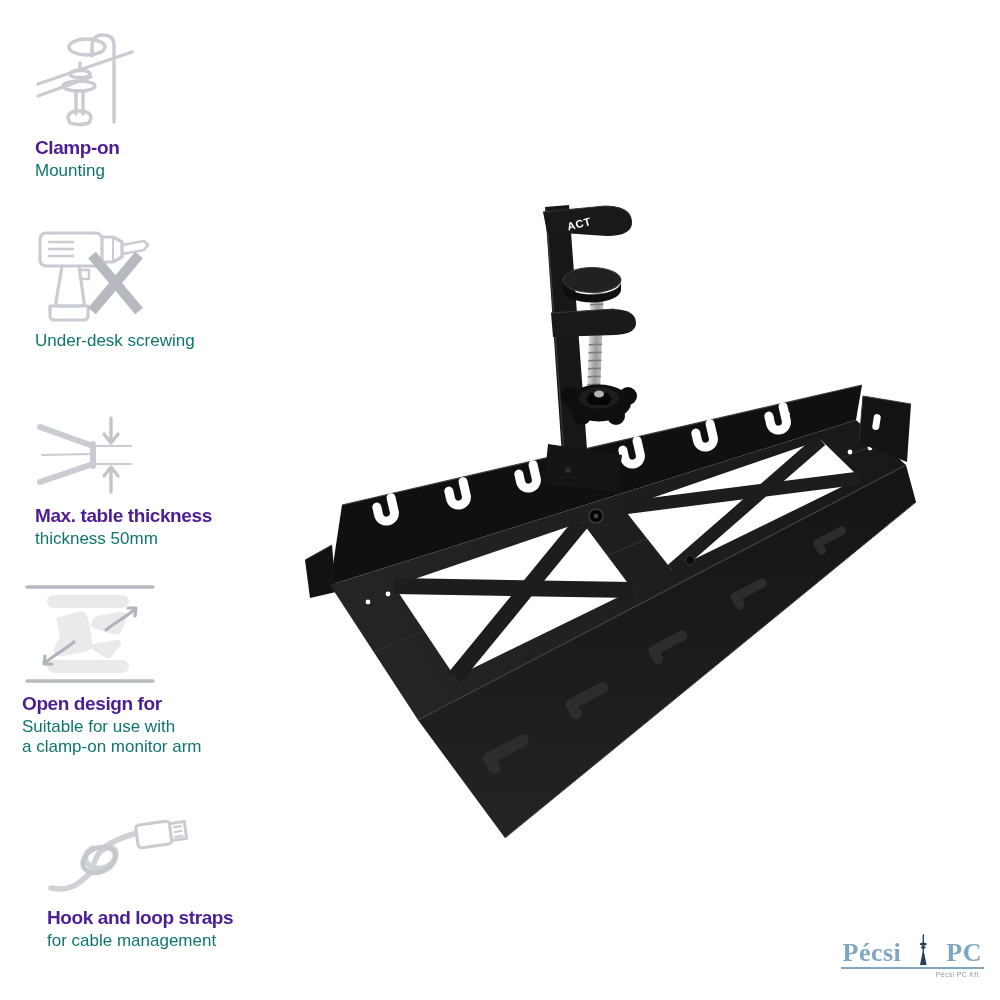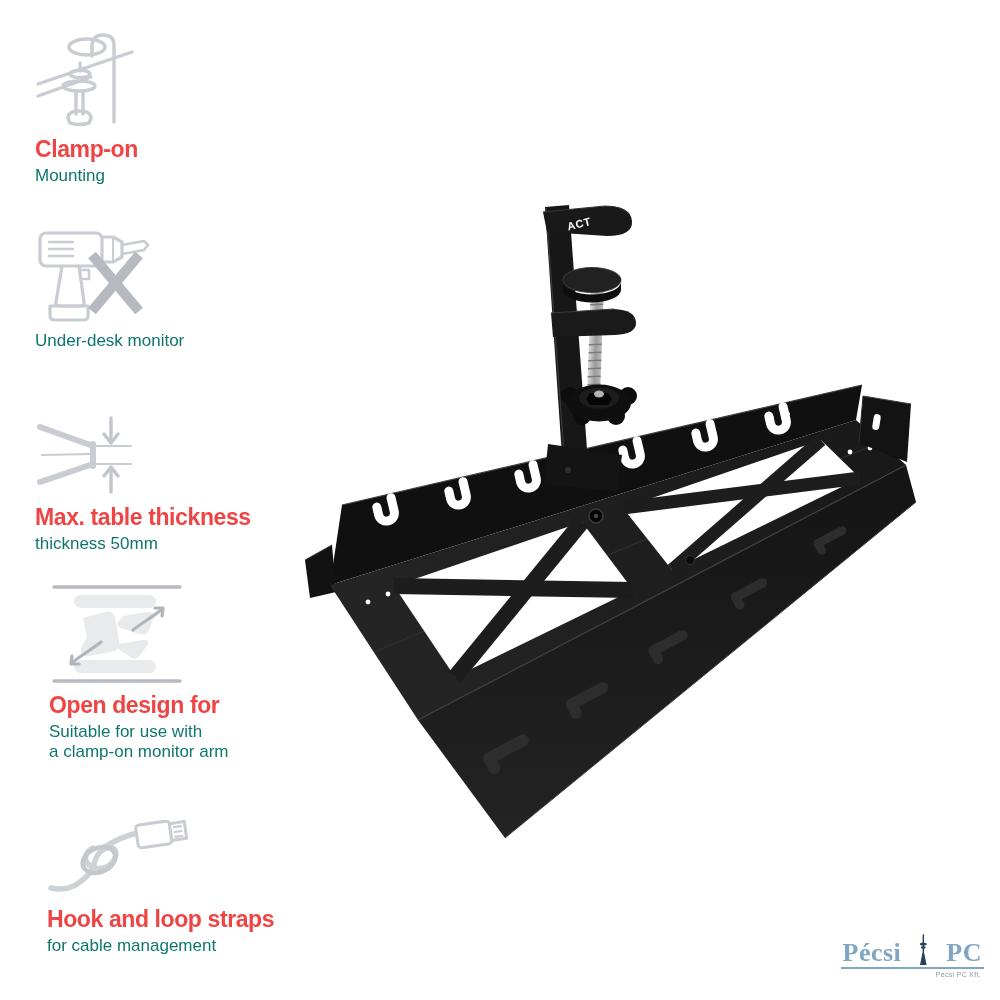--- a/index.html
+++ b/index.html
@@ -4,32 +4,32 @@
 <style>
   html,body{margin:0;padding:0;}
   body{
     width:1000px;height:1000px;position:relative;overflow:hidden;
     background:#ffffff;
     font-family:"Liberation Sans", sans-serif;
   }
   .feature{position:absolute;width:330px;}
   .feature .icon{display:block;margin-bottom:7px;}
   .feature .title{
-    font-weight:bold;font-size:23px;line-height:1.12;
-    color:#ef4444;letter-spacing:-0.4px;
+    font-weight:bold;font-size:19px;line-height:1.12;
+    color:#4c1d95;letter-spacing:-0.4px;
   }
   .feature .title span{display:block;}
   .feature .sub{
     font-size:17px;line-height:1.18;color:#0f766e;margin-top:3px;
   }
   .feature .sub span{display:block;}
   #f1{left:35px;top:30px;}
   #f2{left:35px;top:218px;}
   #f3{left:35px;top:406px;}
-  #f4{left:49px;top:582px;}
+  #f4{left:22px;top:582px;}
   #f5{left:47px;top:820px;}
   #product-svg{position:absolute;left:0;top:0;width:1000px;height:1000px;}
   .watermark{
     position:absolute;right:16px;bottom:22px;text-align:right;
   }
   .wm-row{
     display:inline-flex;align-items:flex-end;gap:17px;
     border-bottom:2px solid #7fa6c3;padding:0 2px 1px 2px;
   }
   .wm-word{
@@ -199,21 +199,21 @@
     <path d="M87,27 L109,23 M87,36 L109,32 M109,23 L113,27 L109,32" stroke-width="2.6"></path>
     <path d="M27,48 L21,84 Q20,88 25,88 H45 Q50,88 49,84 L44,48"></path>
     <path d="M15,88 H53 V98 Q53,102 48,102 H20 Q15,102 15,98 Z"></path>
     <path d="M44,52 H54 V61 H46" stroke-width="2.6"></path>
     <g stroke="#b6b9c0" stroke-width="10" stroke-linecap="butt">
       <line x1="57" y1="37" x2="104" y2="93"></line>
       <line x1="104" y1="37" x2="57" y2="93"></line>
     </g>
   </svg>
   <div class="sub">
-    <span>Under-desk monitor</span>
+    <span>Under-desk screwing</span>
     <span></span>
   </div>
 </div>
 
 <div class="feature" id="f3">
   <svg class="icon" width="104" height="92" viewBox="0 0 104 92" fill="none" stroke="#c9ccd2" stroke-linecap="round" stroke-linejoin="round">
     <path d="M5,21 L58,40" stroke-width="6"></path>
     <path d="M5,76 L58,58" stroke-width="6"></path>
     <path d="M7,49 L56,48" stroke-width="2"></path>
     <path d="M58,38 V60" stroke-width="6"></path>

